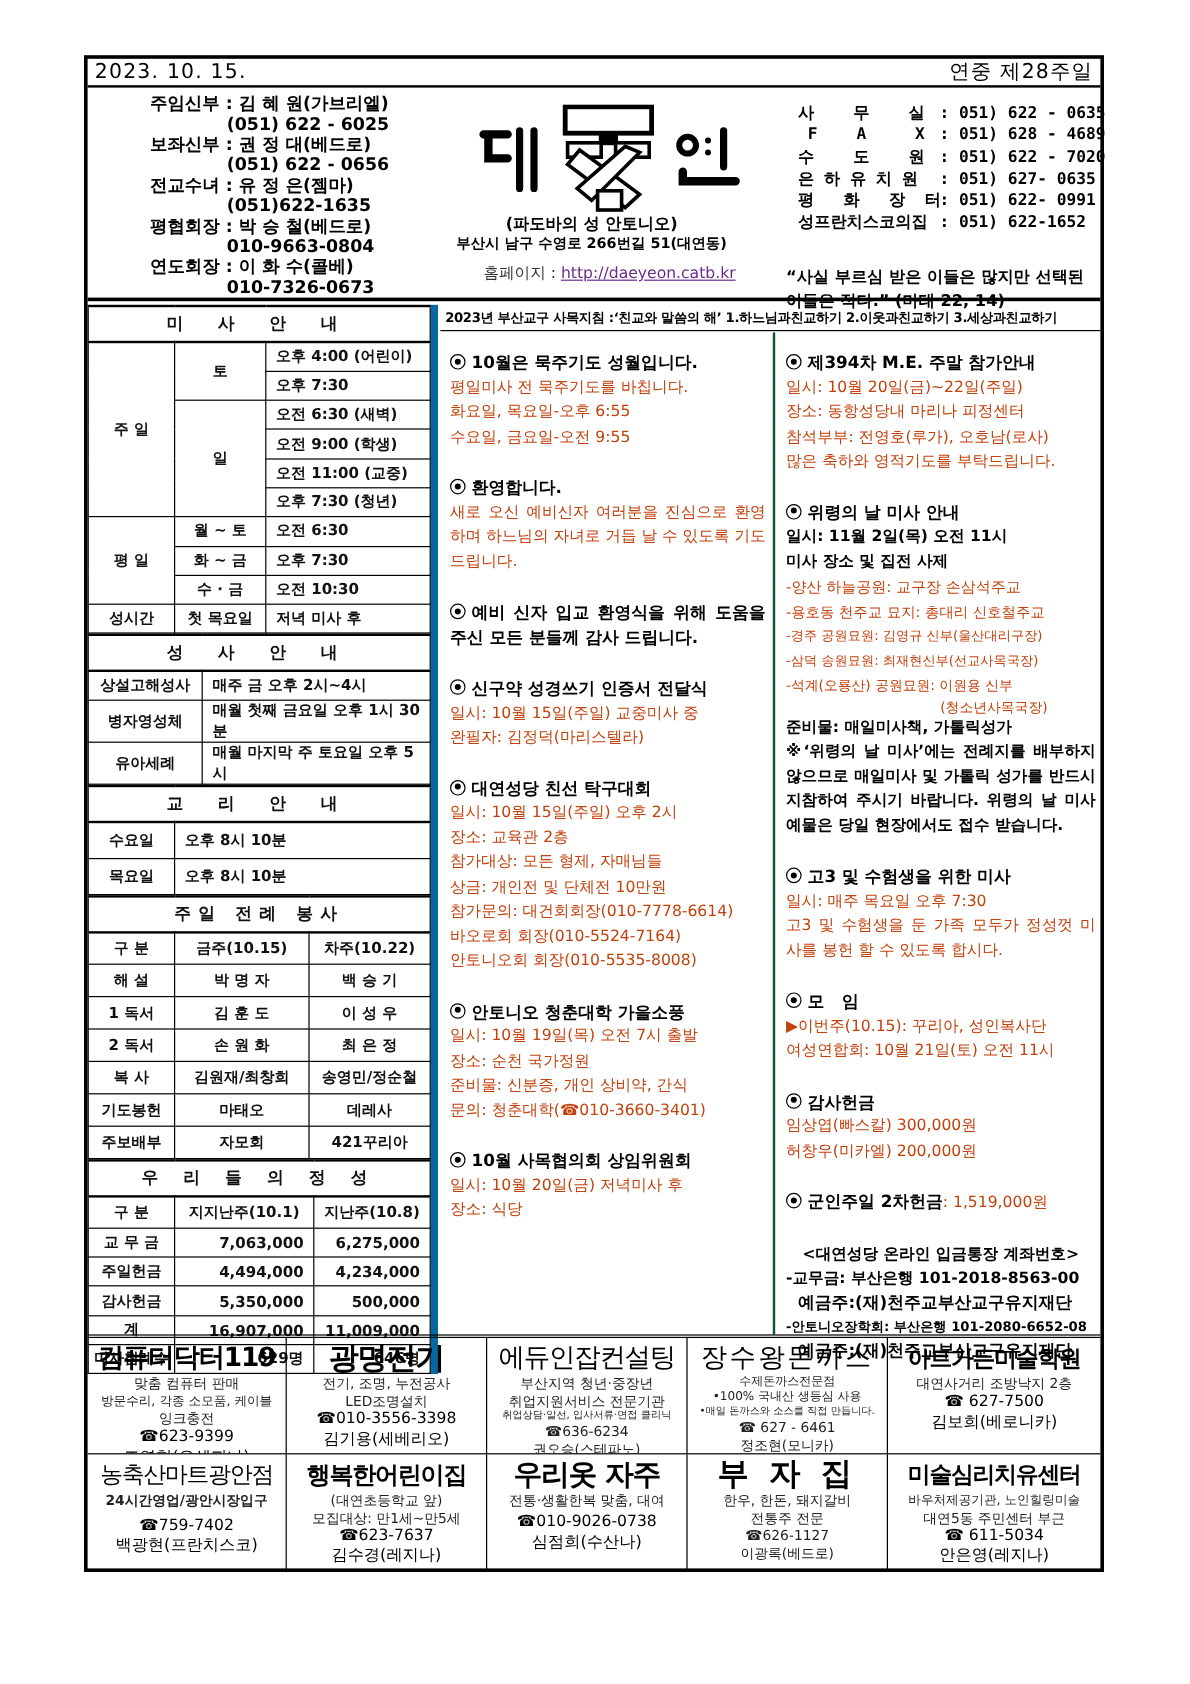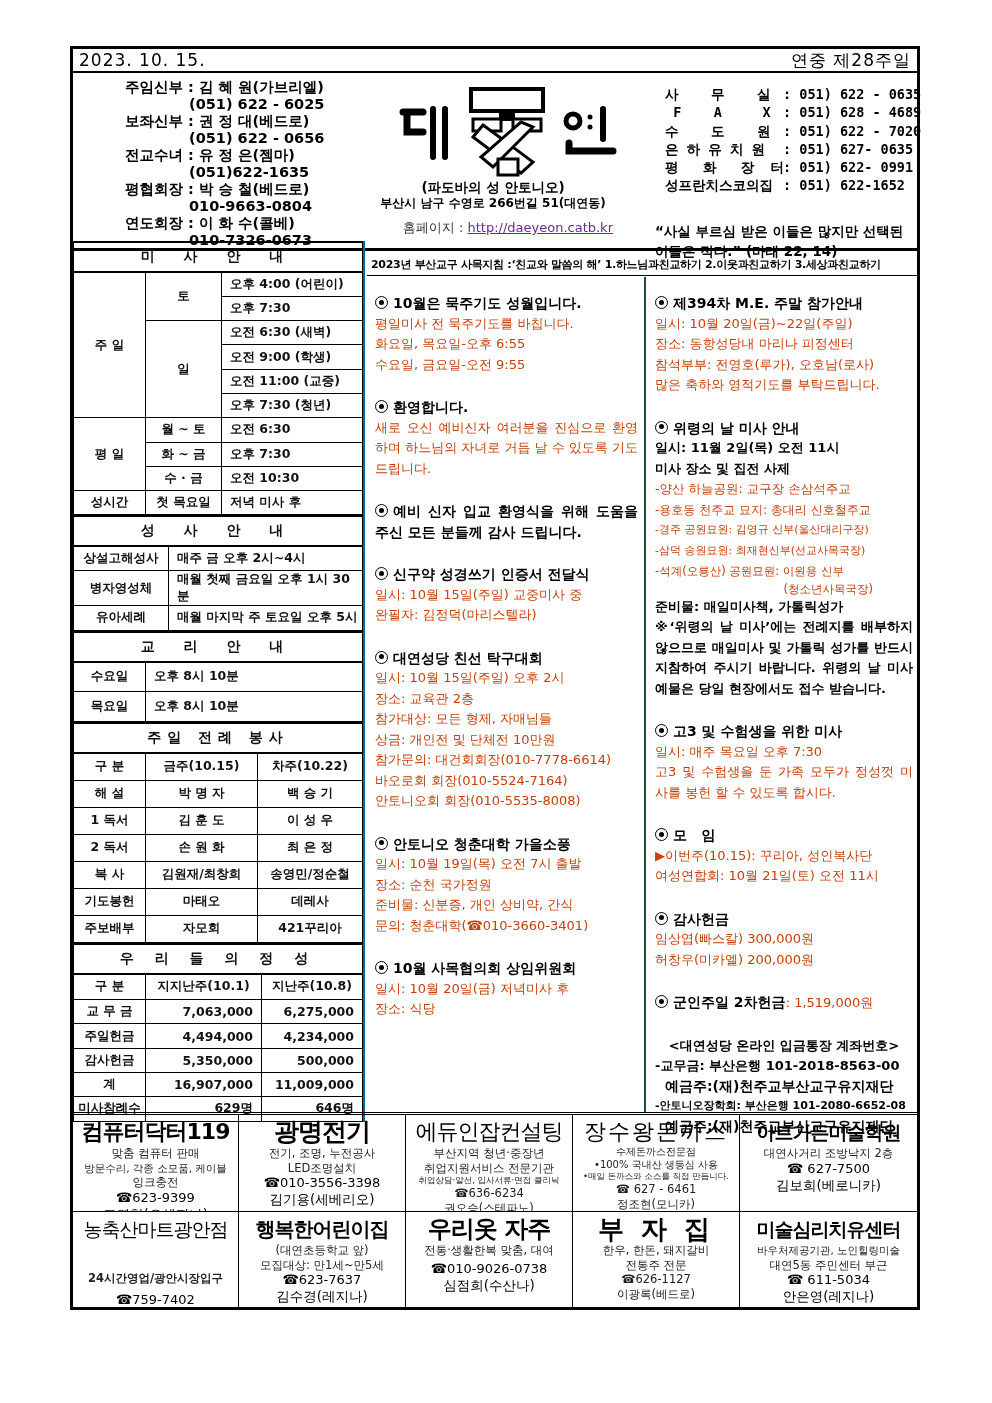--- a/index.html
+++ b/index.html
@@ -20,21 +20,21 @@
   .logo-sub { position: absolute; left: 290px; top: 104px; width: 260px; text-align: center; font-size: 13.5px; font-weight: bold; line-height: 16px; }
   .logo-sub .addr { font-size: 12px; }
   .homepage { position: absolute; left: 300px; top: 144px; width: 240px; text-align: right; font-size: 13px; color: #333; }
   .homepage .url { color: #6b2a8c; text-decoration: underline; }
   .contacts { position: absolute; left: 592px; top: 10px; font-size: 13.5px; font-weight: bold; line-height: 18.3px; font-family: "DejaVu Sans Mono", monospace; }
   .contacts .row { display: flex; white-space: pre; }
   .contacts .lbl { width: 118px; }
   .quote { position: absolute; left: 582px; top: 146px; width: 262px; font-size: 13.5px; font-weight: bold; line-height: 20px; }
 
   
-  .leftcol { position: absolute; left: 0; top: 192px; width: 292px; border-right: 2px solid #0369a1; }
+  .leftcol { position: absolute; left: 0; top: 205px; width: 292px; border-right: 6px solid #0369a1; }
   table { border-collapse: collapse; width: 100%; }
   td { border: 1px solid #000; font-size: 12.5px; font-weight: bold; height: 24.3px; text-align: center; vertical-align: middle; padding: 0 3px; color: #111; }
   .sechead td { font-size: 14px; height: 30px; letter-spacing: 12px; border-top: 2px solid #000; border-bottom: 2px solid #000; }
   .left { text-align: left; padding-left: 8px; }
   .right { text-align: right; padding-right: 8px; }
 
   
   .policy { position: absolute; left: 294px; top: 205px; width: 550px; height: 22px; border-bottom: 1px solid #000; font-size: 11px; font-weight: bold; line-height: 21px; padding-left: 4px; white-space: nowrap; letter-spacing: -0.3px; }
   .midcol { position: absolute; left: 294px; top: 228px; width: 279px; height: 835px; border-right: 2px solid #14532d; padding: 16px 6px 0 8px; }
   .rightcol { position: absolute; left: 574px; top: 228px; width: 270px; height: 835px; padding: 16px 4px 0 8px; }
@@ -51,21 +51,21 @@
   
   .ads { position: absolute; left: 0; top: 1063px; width: 844px; height: 195px; border-top: 3px double #000; display: grid; grid-template-columns: 166px 167px 167px 167px 177px; grid-template-rows: 97px 98px; }
   .ad { border-right: 1px solid #000; border-bottom: 1px solid #000; text-align: center; padding-top: 3px; overflow: hidden; }
   .ad:nth-child(5n) { border-right: none; }
   .ad:nth-child(n+6) { border-bottom: none; }
   .ad .name { font-size: 22px; font-weight: bold; line-height: 28px; letter-spacing: -1px; white-space: nowrap; }
   .ad .line { font-size: 11.5px; line-height: 14.5px; color: #222; }
   .ad .small { font-size: 8.5px; line-height: 11px; }
   .ad .phone { font-size: 13px; line-height: 16px; }
   .ad .owner { font-size: 13.5px; line-height: 17px; }
-  .ad .bold { font-weight: bold; margin-top: 28px; }
+  .ad .bold { font-weight: bold; }
 </style>
 </head>
 <body>
 
 <div class="page">
 
   <div class="topbar">
     <span class="date">2023. 10. 15.</span>
     <span class="week">연중 제28주일</span>
   </div>

